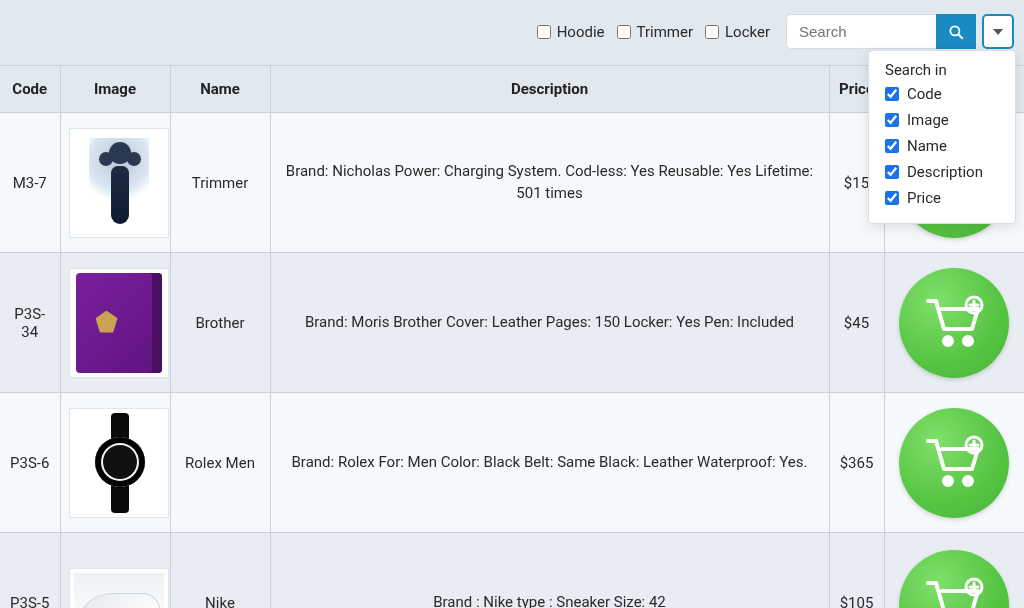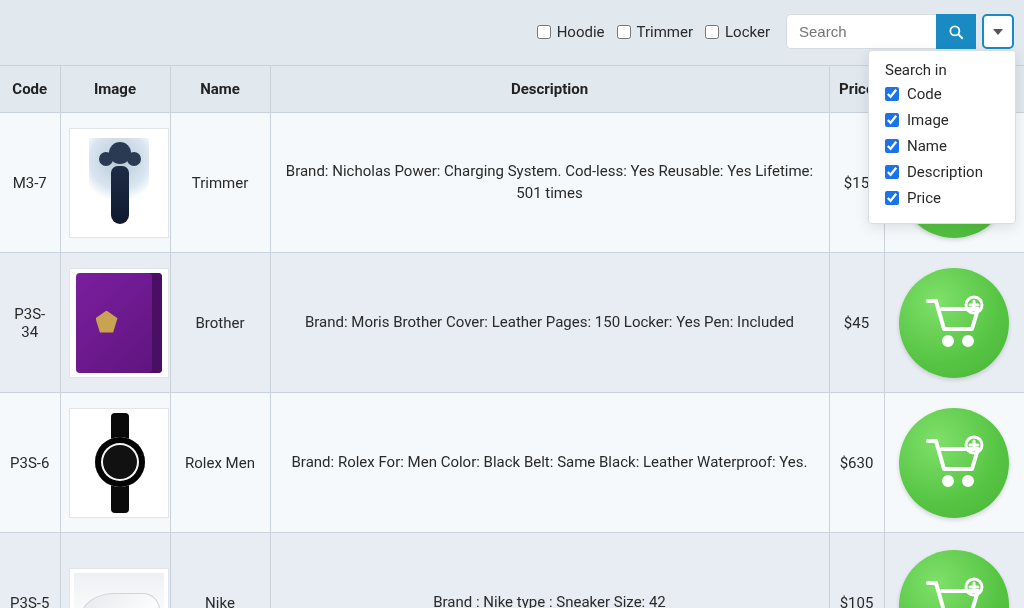--- a/index.html
+++ b/index.html
@@ -345,21 +345,21 @@
 
     <tr>
       <td>P3S-6</td>
       <td>
         <div class="img-frame">
           <div class="pic-watch"></div>
         </div>
       </td>
       <td>Rolex Men</td>
       <td class="desc-cell">Brand: Rolex For: Men Color: Black Belt: Same Black: Leather Waterproof: Yes.</td>
-      <td>$630</td>
+      <td>$365</td>
       <td>
         <div class="cart-btn">
           <svg viewBox="0 0 64 64" fill="none" stroke="#fff" stroke-width="4" stroke-linecap="round" stroke-linejoin="round">
             <path d="M6 10h8l8 28h28l6-20H20"></path>
               <circle cx="26" cy="50" r="4" fill="#fff"></circle>
               <circle cx="46" cy="50" r="4" fill="#fff"></circle>
             <circle cx="52" cy="14" r="8" stroke-width="3"></circle>
               <path d="M52 10v8M48 14h8" stroke-width="3"></path>
           </svg>
         </div>

